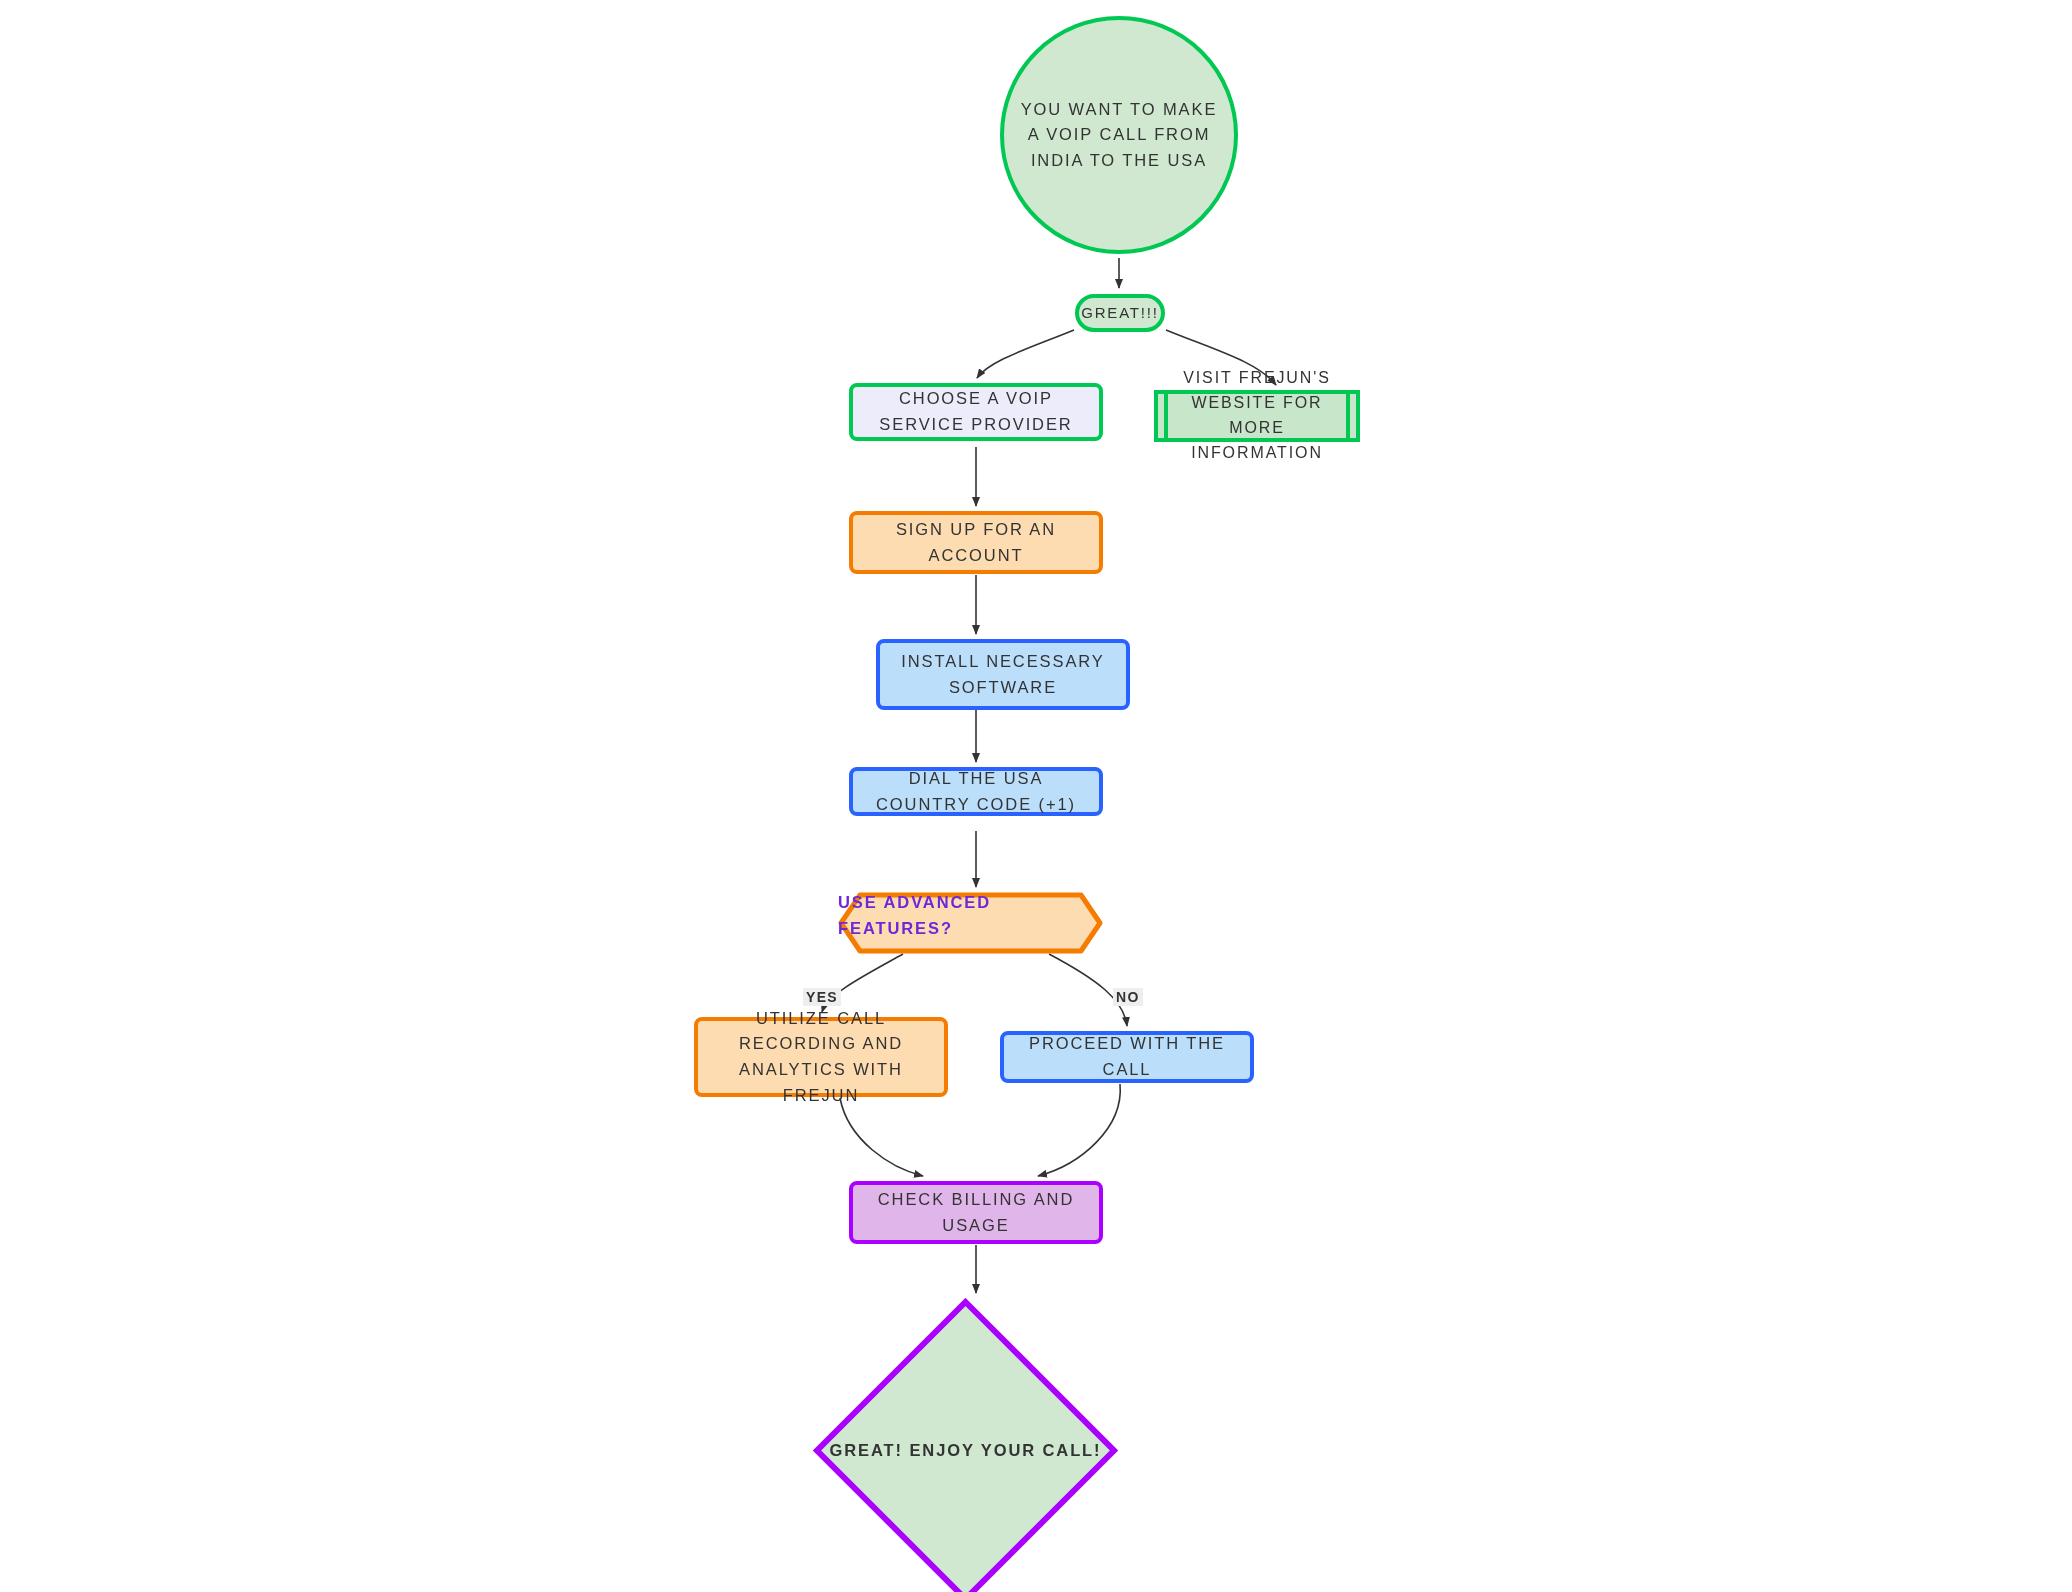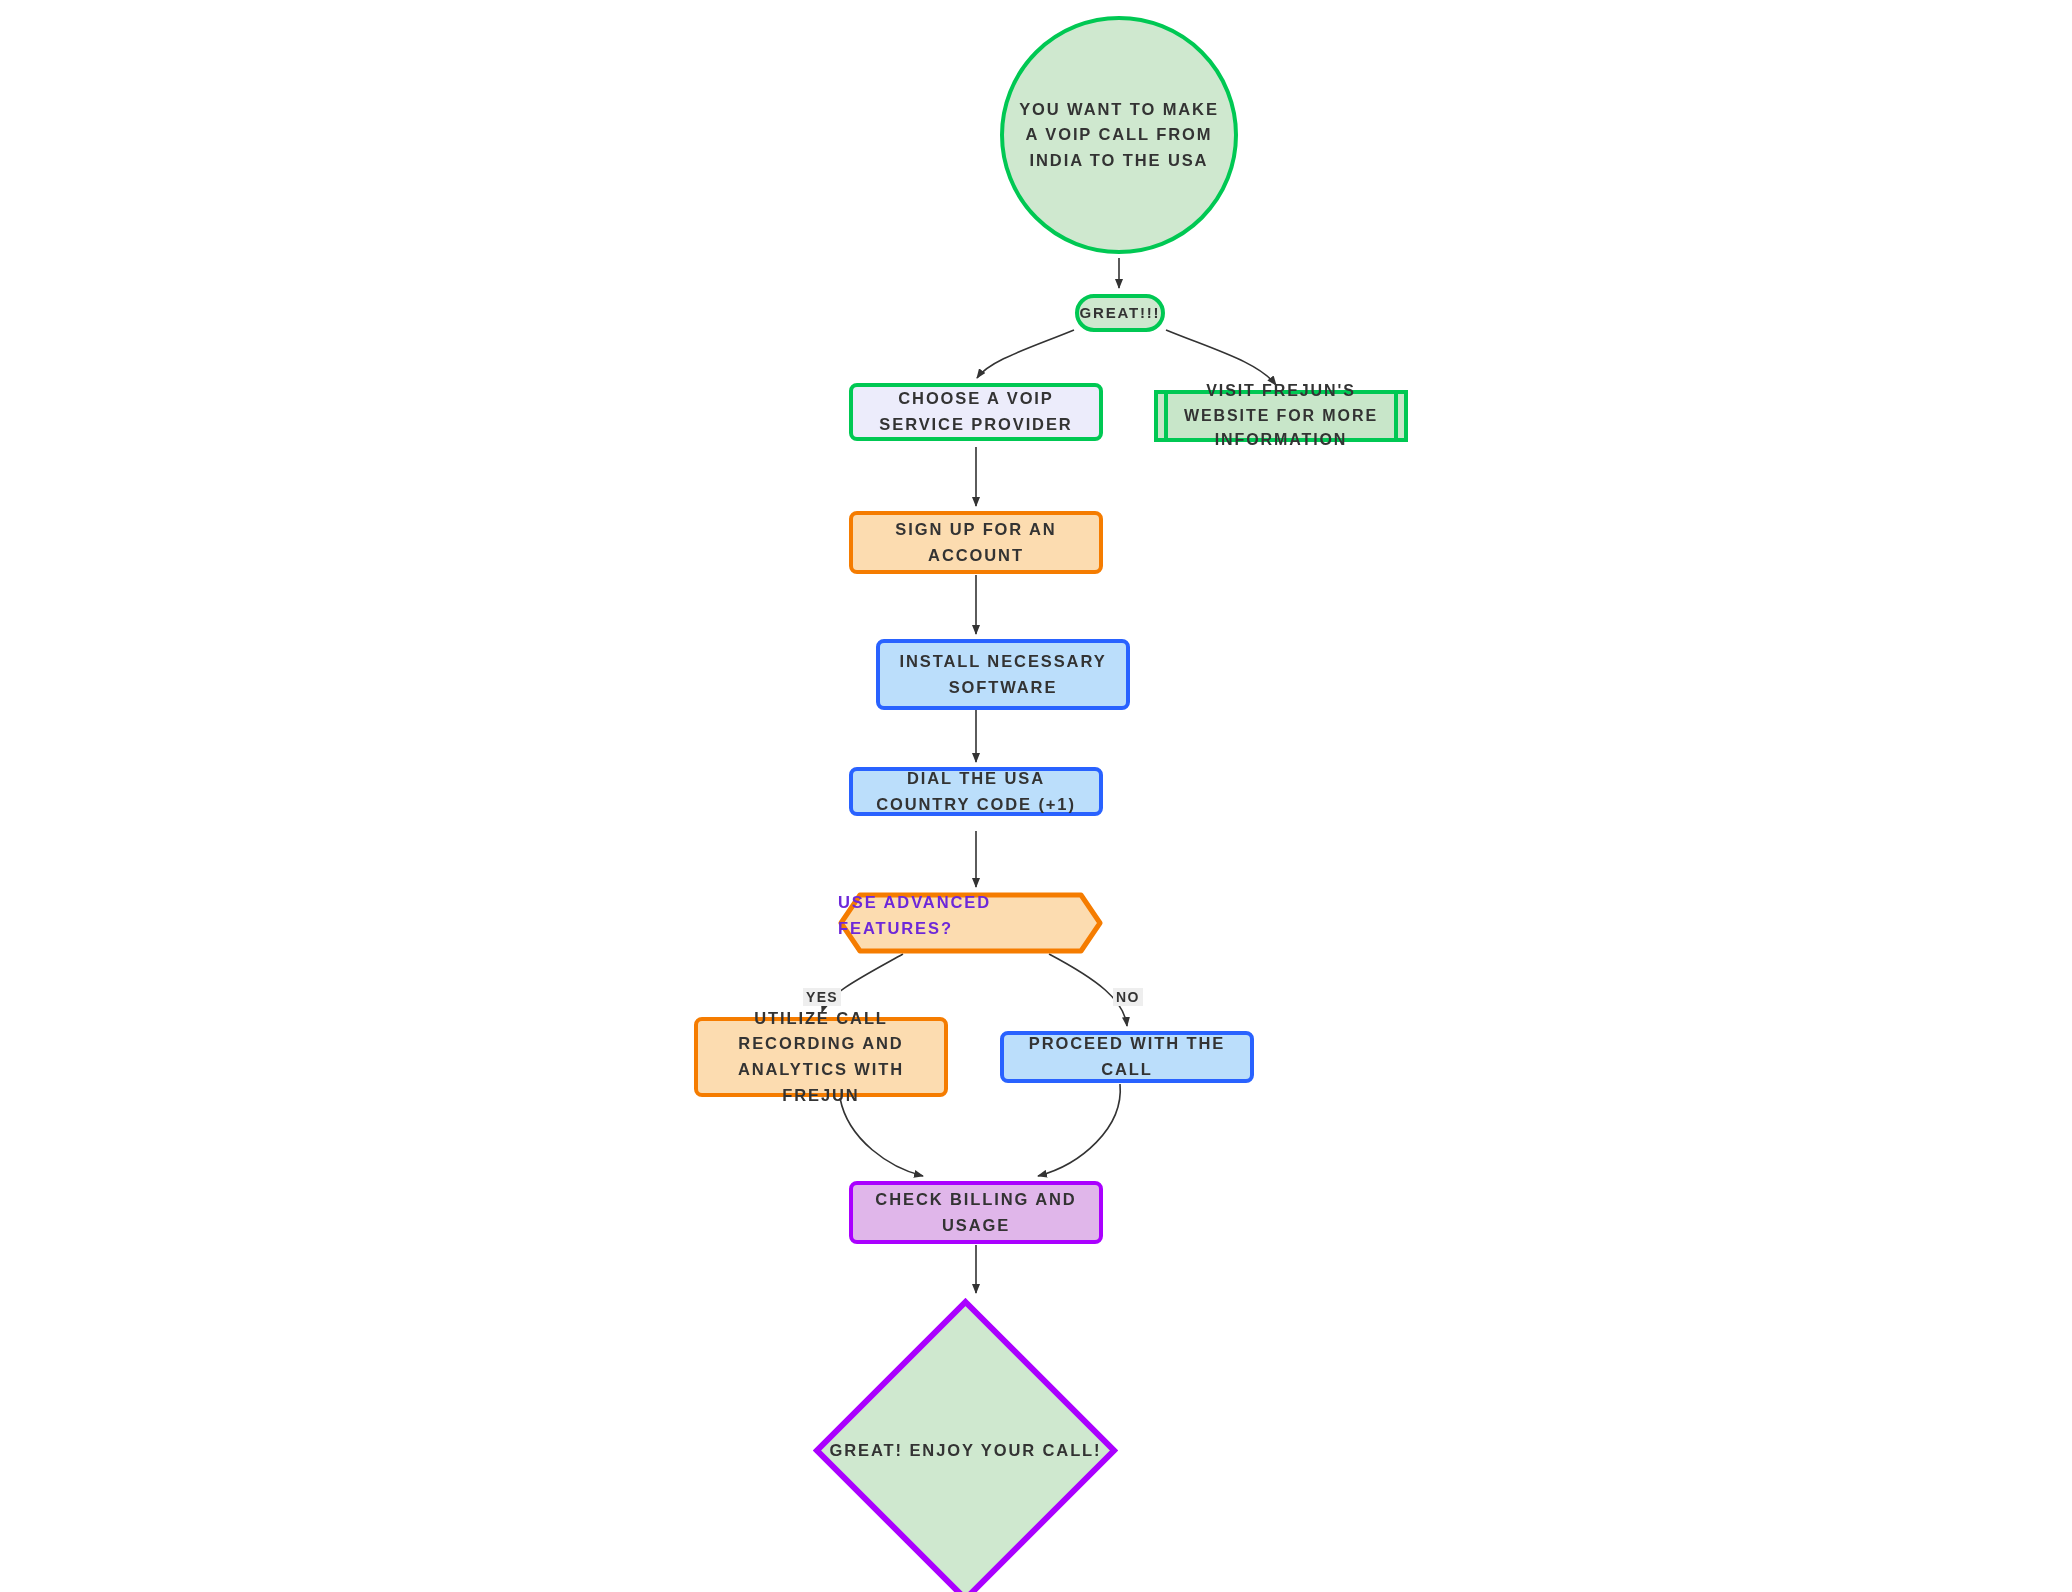--- a/index.html
+++ b/index.html
@@ -29,21 +29,21 @@
   }
   .node {
     position: absolute;
     box-sizing: border-box;
     display: flex;
     align-items: center;
     justify-content: center;
     text-align: center;
     color: #333333;
     font-size: 16.5px;
-    font-weight: bold;
+    font-weight: normal;
     letter-spacing: 1.9px;
     line-height: 1.55;
     text-transform: uppercase;
   }
   .node .lbl { display: block; padding: 0 10px; }
 
   
   .n-start {
     left: 1000px; top: 16px;
     width: 238px; height: 238px;
@@ -103,21 +103,21 @@
     left: 849px; top: 1181px;
     width: 254px; height: 63px;
     background: #e0b6ea;
     border: 4px solid #aa00ff;
     justify-content: flex-end;
   }
 
   
   .n-visit {
     left: 1154px; top: 390px;
-    width: 254px; height: 52px;
+    width: 206px; height: 52px;
     background: #c8e6c9;
     border: 4px solid #00c853;
     font-size: 16px;
   }
   .n-visit::before,
   .n-visit::after {
     content: "";
     position: absolute;
     top: -4px; bottom: -4px;
     width: 4px;

